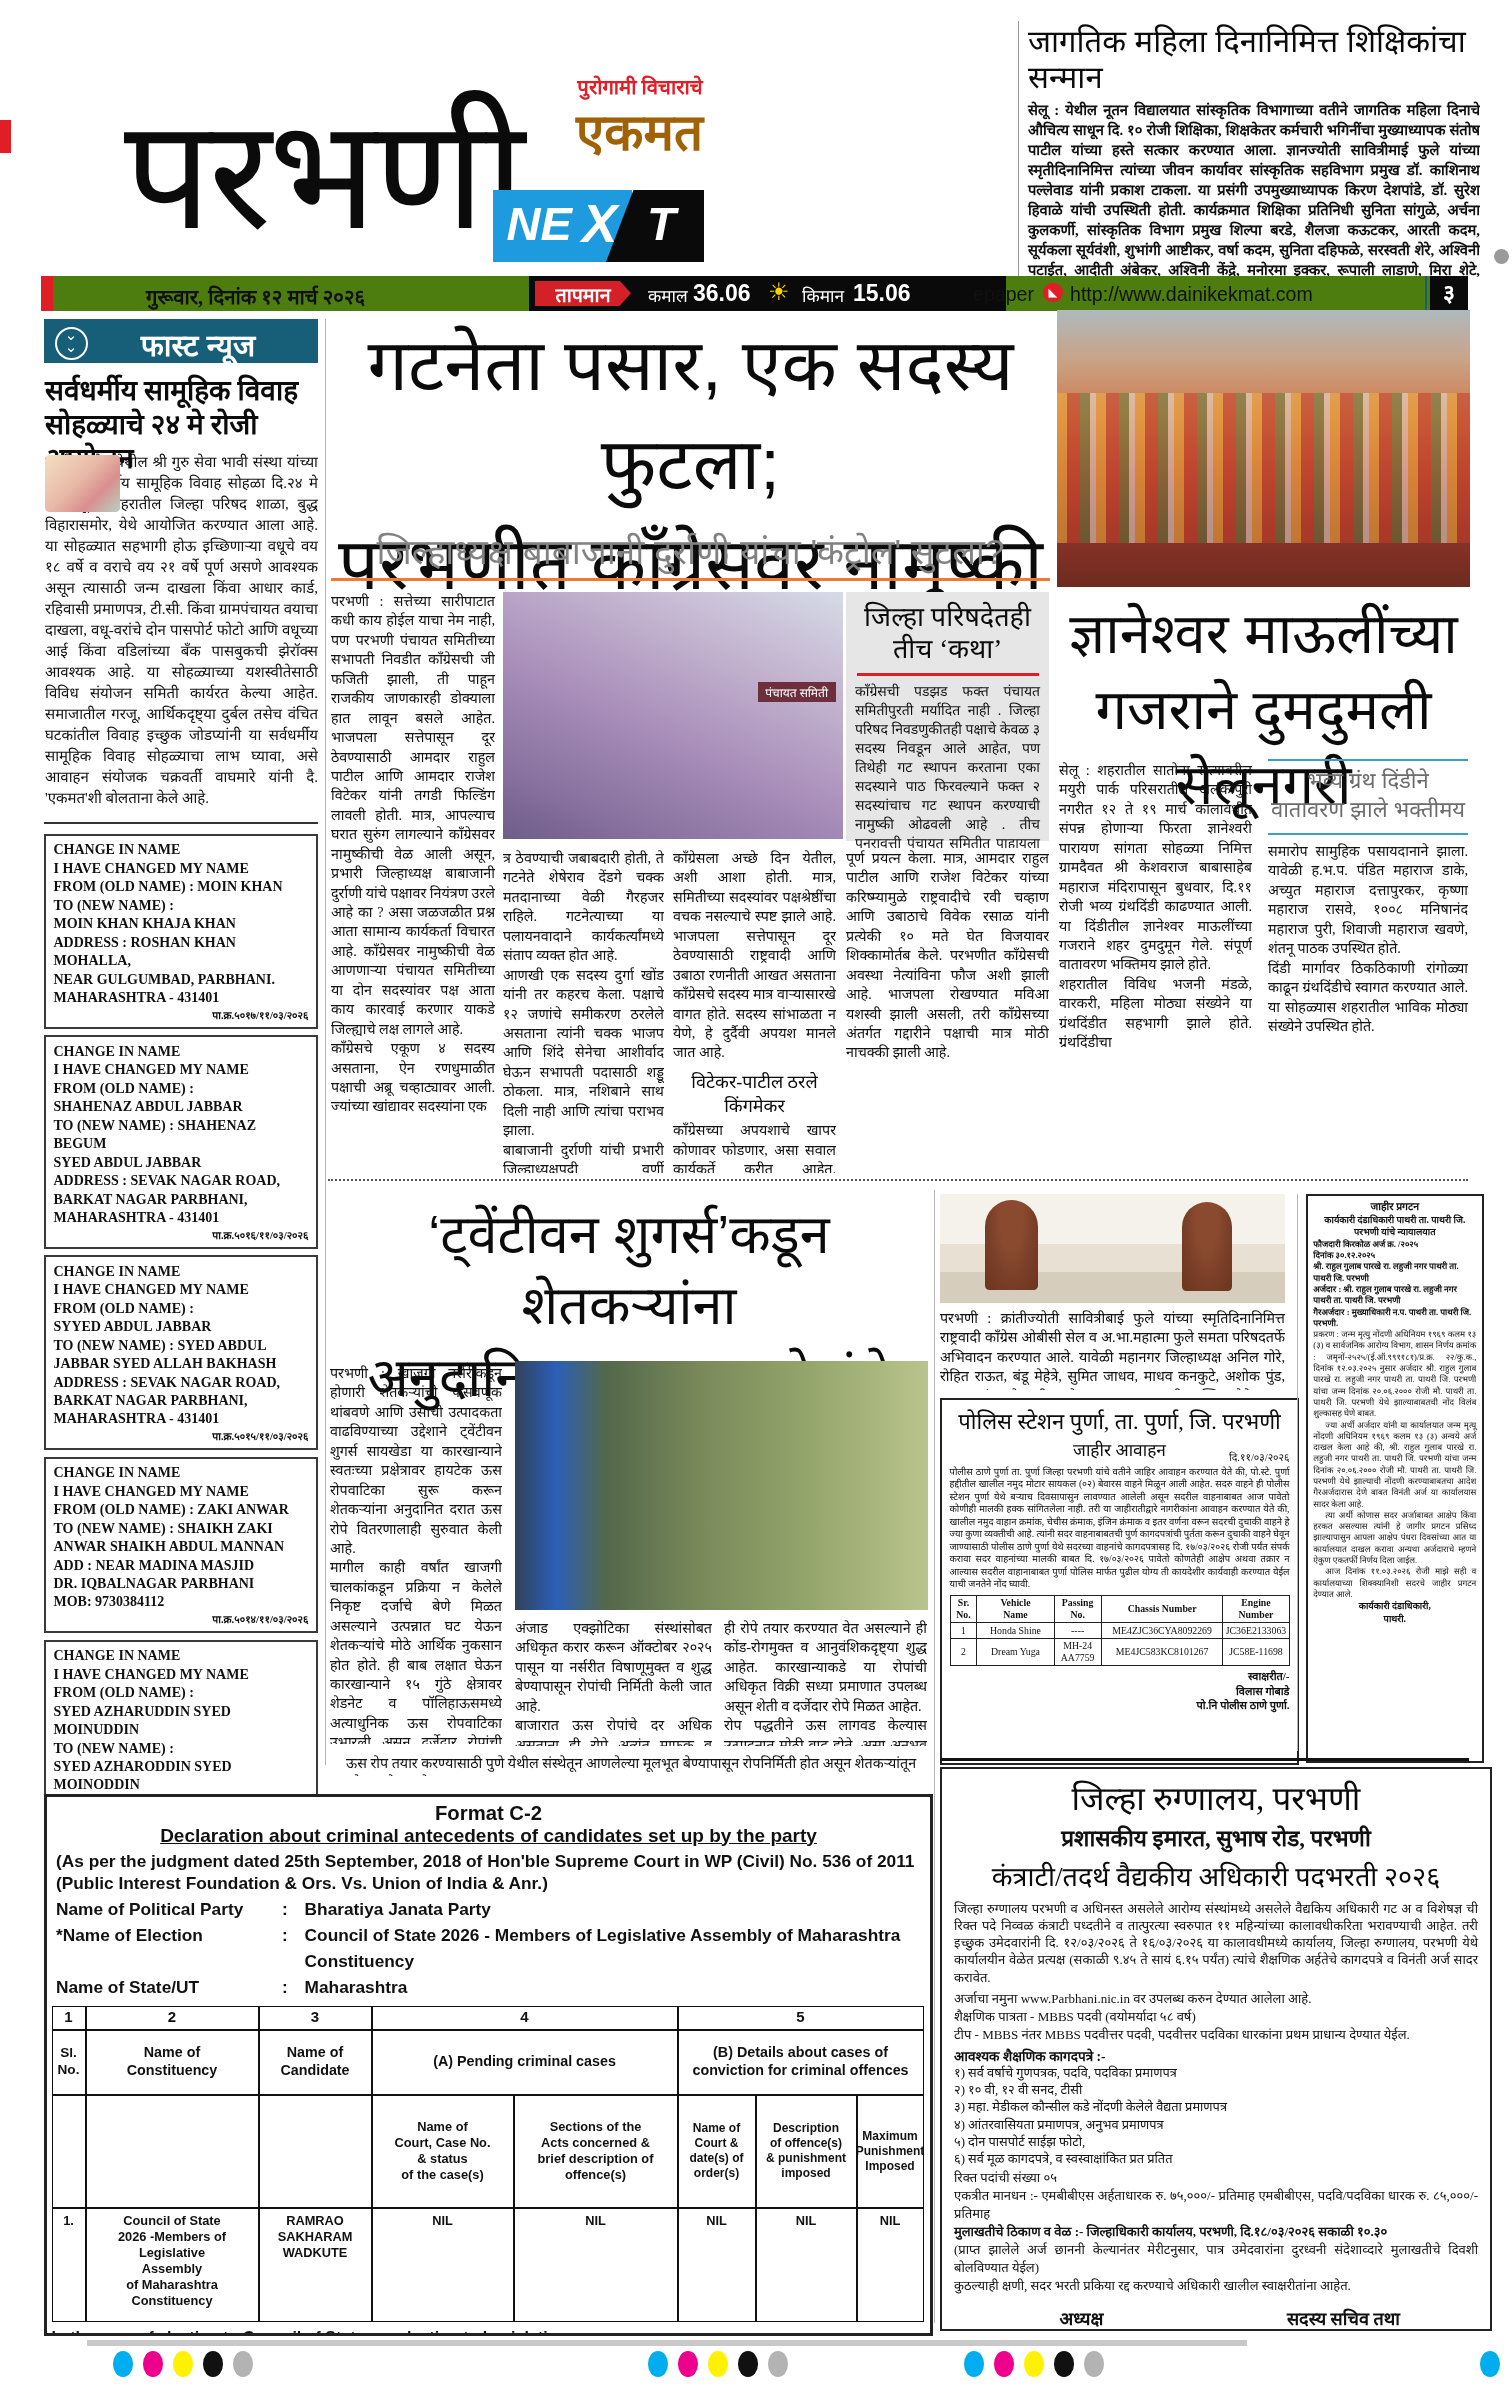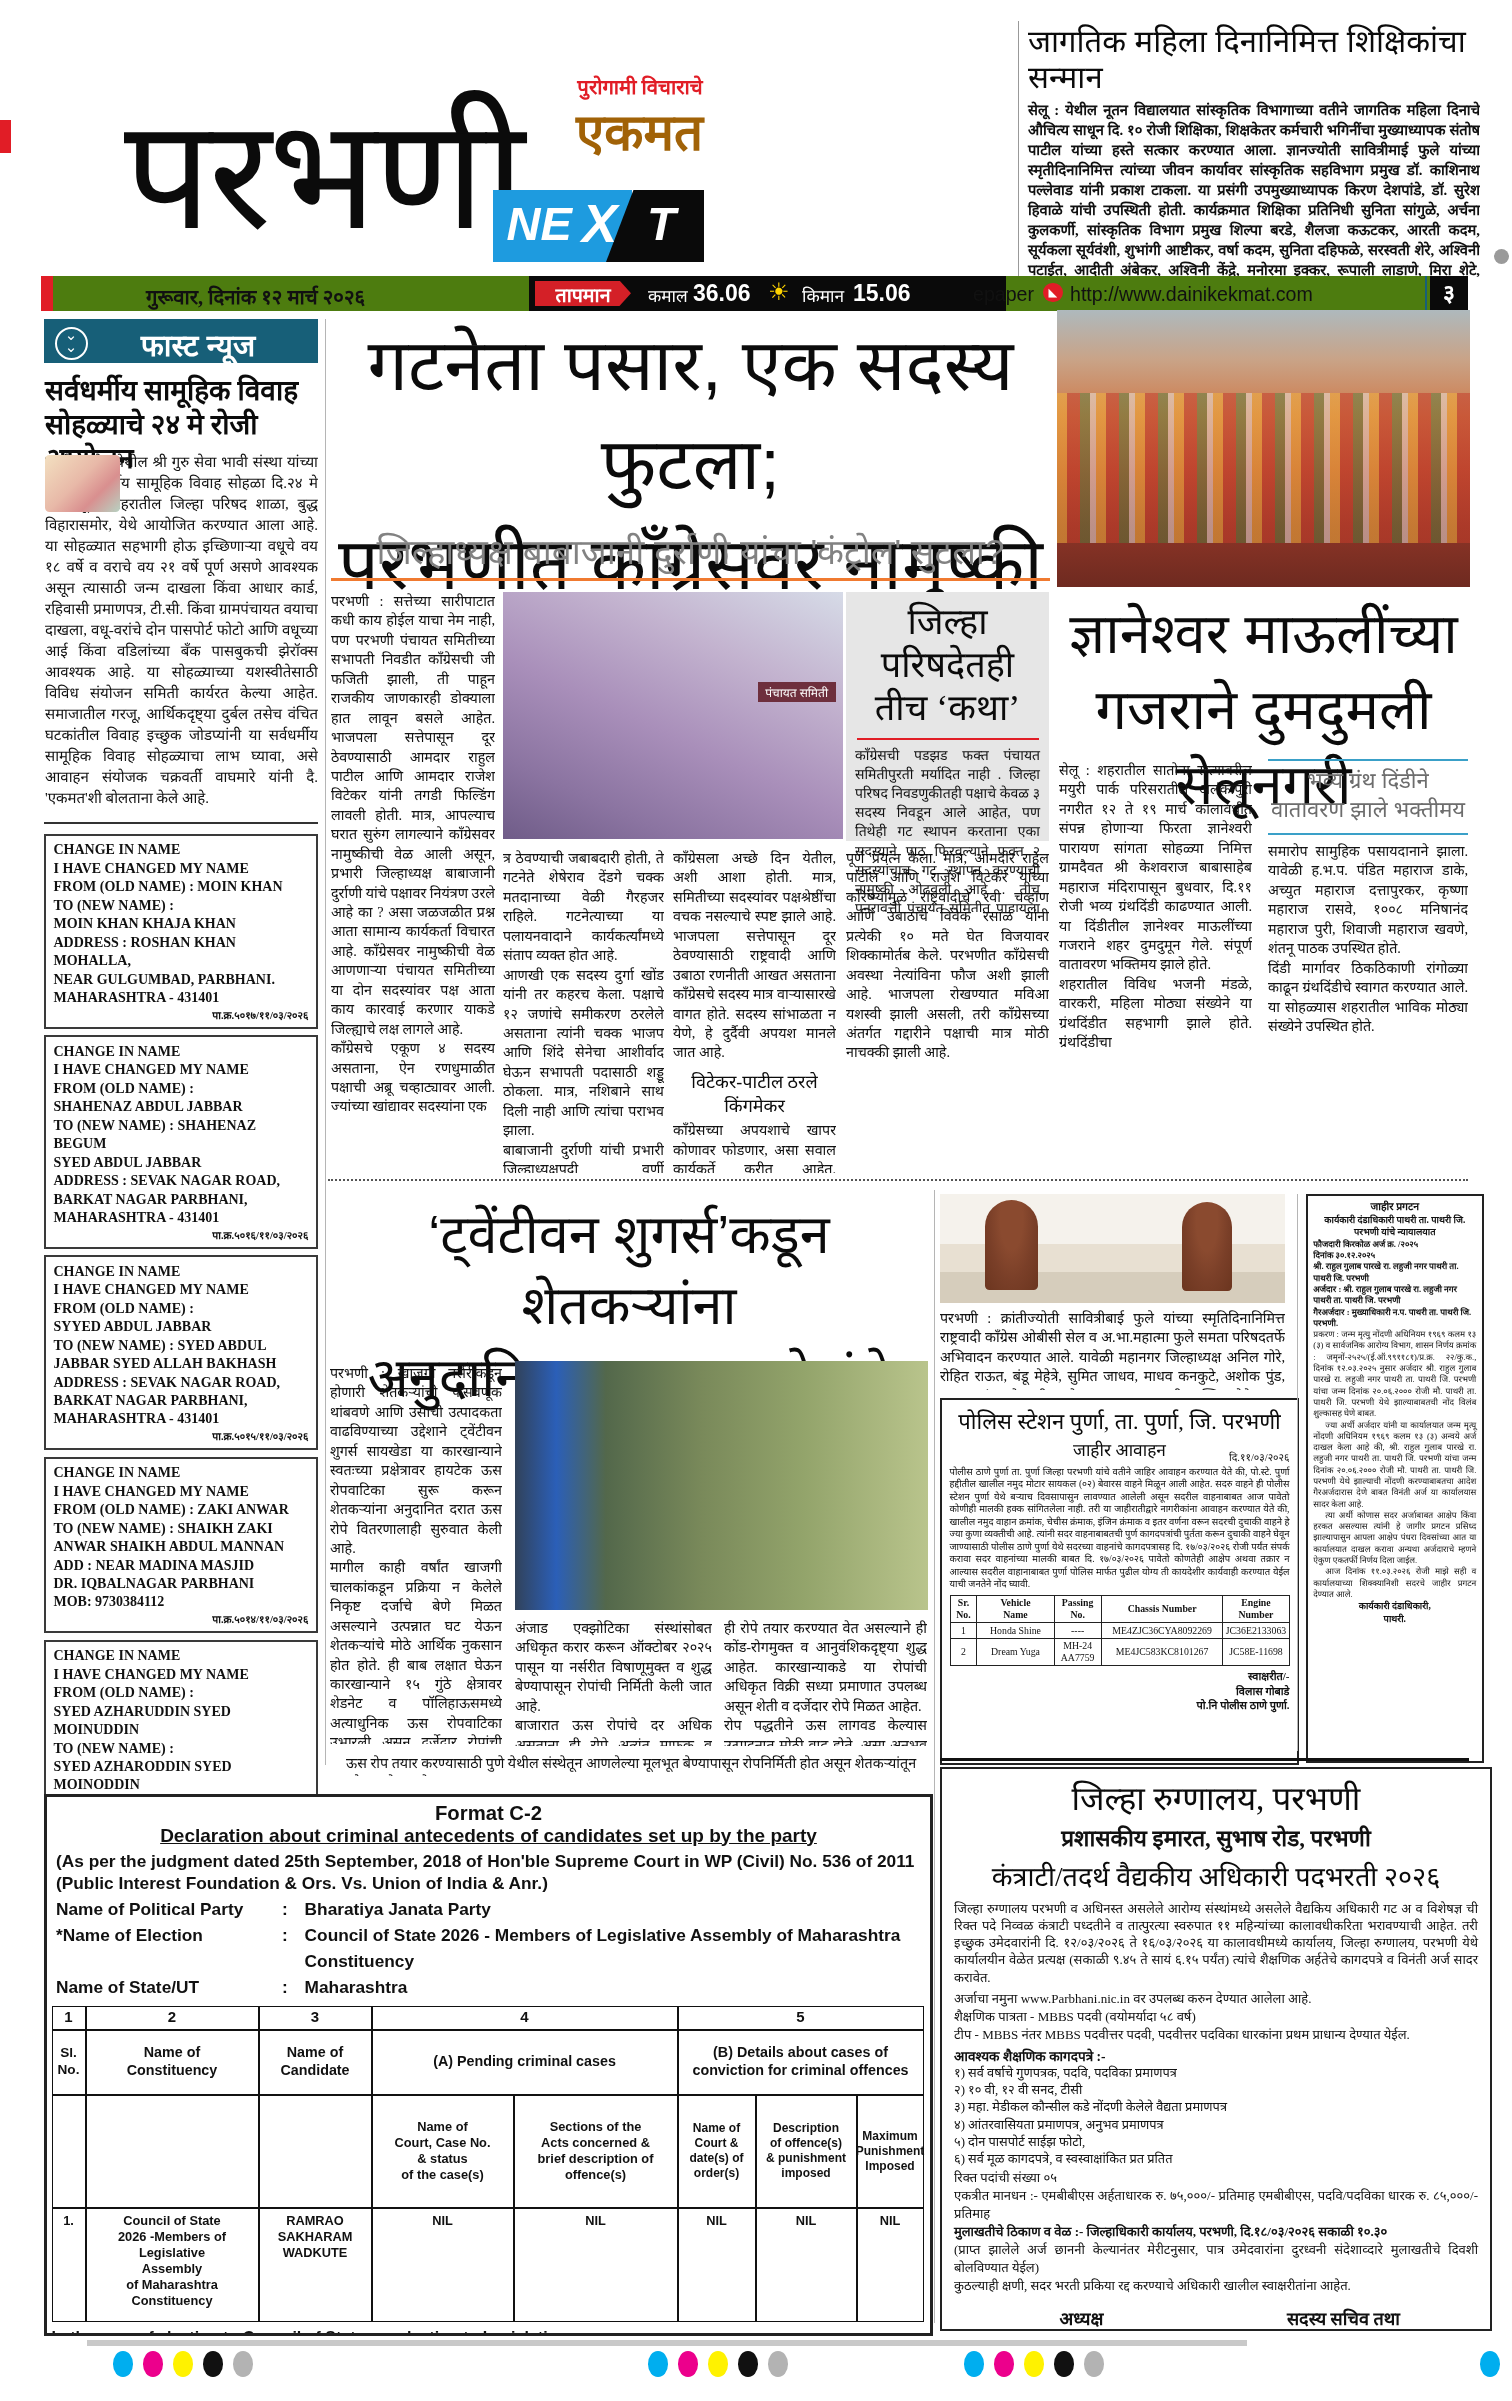--- a/index.html
+++ b/index.html
@@ -178,21 +178,21 @@
 आणखी एक सदस्य दुर्गा खोंड यांनी तर कहरच केला. पक्षाचे १२ जणांचे समीकरण ठरलेले असताना त्यांनी चक्क भाजप आणि शिंदे सेनेचा आशीर्वाद घेऊन सभापती पदासाठी शड्डू ठोकला. मात्र, नशिबाने साथ दिली नाही आणि त्यांचा पराभव झाला.
 बाबाजानी दुर्राणी यांची प्रभारी जिल्हाध्यक्षपदी वर्णी लागल्यानंतर</div>
 
   <div class="abs clip" style="left:673px;top:849px;width:163px;height:324px;">
     <div class="body-txt">काँग्रेसला अच्छे दिन येतील, अशी आशा होती. मात्र, समितीच्या सदस्यांवर पक्षश्रेष्ठींचा वचक नसल्याचे स्पष्ट झाले आहे. भाजपला सत्तेपासून दूर ठेवण्यासाठी राष्ट्रवादी आणि उबाठा रणनीती आखत असताना काँग्रेसचे सदस्य मात्र वाऱ्यासारखे वागत होते. सदस्य सांभाळता न येणे, हे दुर्दैवी अपयश मानले जात आहे.</div>
     <div class="headline ctr" style="font-size:18px;margin:6px 0 4.5px 0;font-family:'Liberation Serif',serif;">विटेकर-पाटील ठरले किंगमेकर</div>
     <div class="body-txt">काँग्रेसच्या अपयशाचे खापर कोणावर फोडणार, असा सवाल कार्यकर्ते करीत आहेत. मविआतील घटक पक्षांनी आपल्या जागा राखल्या असताना काँग्रेसच्या दोन सदस्यांनी मविआचे समीकरण बिघडवण्याचा</div>
   </div>
 
   <div class="abs" style="left:846px;top:592px;width:203px;height:249px;background:#e6e6e6;padding:0;">
-    <div class="headline ctr pre" style="font-size:36px;line-height:1.2;padding:9px 4.5px 7.5px 4.5px;font-family:'Liberation Serif',serif;">जिल्हा परिषदेतही
+    <div class="headline ctr pre" style="font-size:27px;line-height:1.2;padding:9px 4.5px 7.5px 4.5px;font-family:'Liberation Serif',serif;">जिल्हा परिषदेतही
 तीच ‘कथा’</div>
     <div style="margin:0 10.5px;height:2.3px;background:#e11d26;"></div>
     <div class="body-txt clip" style="font-size:14px;padding:6px 9px;height:160px;">काँग्रेसची पडझड फक्त पंचायत समितीपुरती मर्यादित नाही . जिल्हा परिषद निवडणुकीतही पक्षाचे केवळ ३ सदस्य निवडून आले आहेत, पण तिथेही गट स्थापन करताना एका सदस्याने पाठ फिरवल्याने फक्त २ सदस्यांचाच गट स्थापन करण्याची नामुष्की ओढवली आहे . तीच पुनरावृत्ती पंचायत समितीत पाहायला मिळाली .</div>
   </div>
   <div class="abs clip body-txt" style="left:846px;top:849px;width:203px;height:324px;">पूर्ण प्रयत्न केला. मात्र, आमदार राहुल पाटील आणि राजेश विटेकर यांच्या करिष्म्यामुळे राष्ट्रवादीचे रवी चव्हाण आणि उबाठाचे विवेक रसाळ यांनी प्रत्येकी १० मते घेत विजयावर शिक्कामोर्तब केले. परभणीत काँग्रेसची अवस्था नेत्यांविना फौज अशी झाली आहे. भाजपला रोखण्यात मविआ यशस्वी झाली असली, तरी काँग्रेसच्या अंतर्गत गद्दारीने पक्षाची मात्र मोठी नाचक्की झाली आहे.</div>
 
   <div class="hr-dot" style="left:328px;top:1179px;width:1140px;"></div>
 
   <div class="abs" style="left:1057px;top:310px;width:413px;height:277px;background:linear-gradient(180deg,#aeb9bd 0%,#c9a387 18%,#cf7a4a 38%,#b94e33 58%,#8e3527 78%,#6e2a20 100%);">
     <div class="abs" style="left:0;top:30%;width:100%;height:54%;background:repeating-linear-gradient(90deg,rgba(242,176,61,.55) 0 10.5px,rgba(196,62,43,.55) 10.5px 22.6px,rgba(86,125,60,.5) 22.6px 33px,rgba(235,235,230,.5) 33px 39px);"></div>

